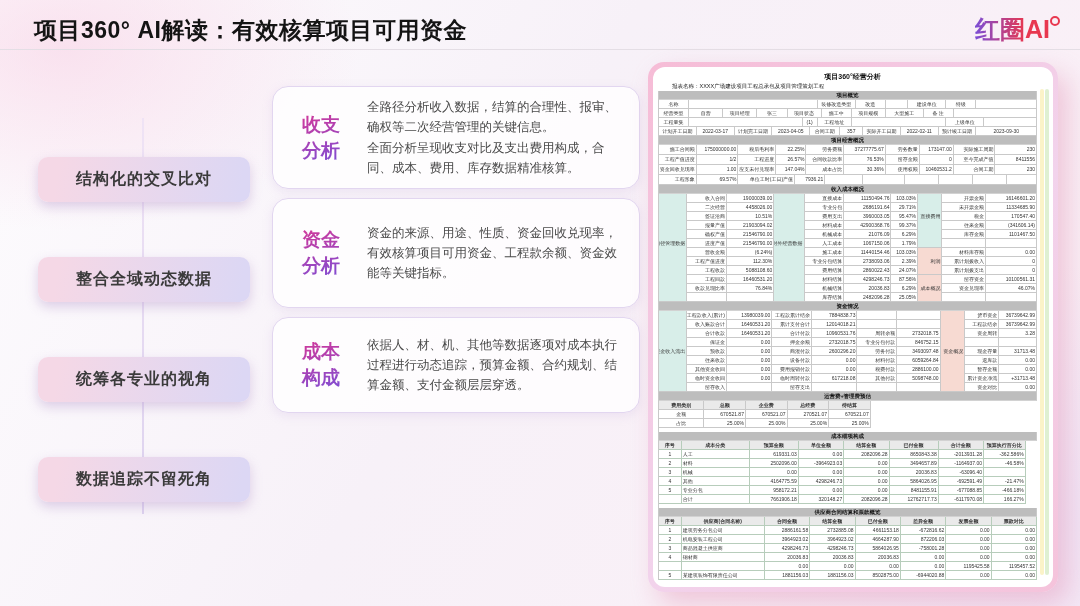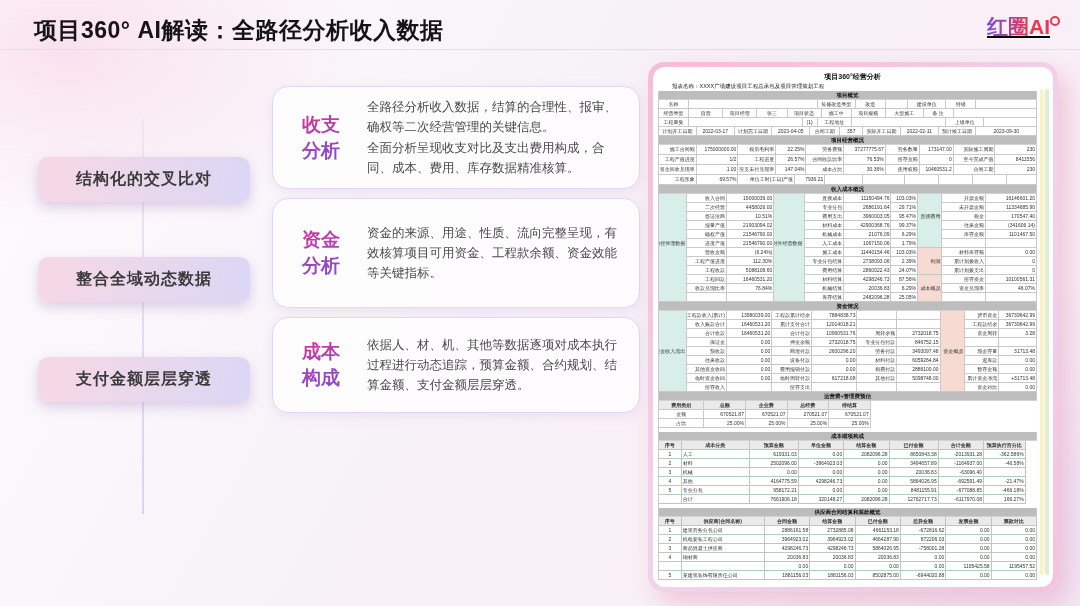--- a/index.html
+++ b/index.html
@@ -3,21 +3,21 @@
 <meta charset="utf-8">
 <style>
   html,body{margin:0;padding:0;background:#fff;font-family:"Liberation Sans",sans-serif;}
   .slide{position:relative;width:1080px;height:606px;overflow:hidden;
     background:
       radial-gradient(420px 260px at 6% 8%, rgba(247,205,226,.55), rgba(247,205,226,0) 70%),
       radial-gradient(500px 360px at 96% 85%, rgba(228,216,246,.5), rgba(228,216,246,0) 70%),
       linear-gradient(120deg,#fdfcfe 0%,#f7f1f8 45%,#fbeff6 100%);}
   .page-title{position:absolute;left:34px;top:15px;font-size:23px;font-weight:bold;color:#141414;letter-spacing:.5px;}
   .title-rule{position:absolute;left:0;top:49px;width:1080px;height:1px;background:#e4dee5;}
-  .logo{position:absolute;right:20px;top:13px;font-size:21px;font-weight:bold;white-space:nowrap;text-decoration:underline;}
+  .logo{position:absolute;right:20px;top:13px;font-size:25px;font-weight:bold;white-space:nowrap;}
   .logo .p1{background:linear-gradient(90deg,#7b4ed6,#e8374f);-webkit-background-clip:text;background-clip:text;color:transparent;}
   .logo .p2{color:#e8374f;}
   .logo .deg{display:inline-block;width:6px;height:6px;border:2px solid #e8374f;border-radius:50%;vertical-align:top;margin-top:3px;}
   .vline{position:absolute;left:142px;top:118px;width:2px;height:396px;background:linear-gradient(#efe3f5,#ddd2ef);}
   .pills{position:absolute;left:38px;top:157px;display:flex;flex-direction:column;gap:55px;}
   .pill{width:212px;height:45px;border-radius:10px;display:flex;align-items:center;justify-content:center;
     background:linear-gradient(100deg,#f5d8e6 10%,#dcd7f4 95%);box-shadow:0 5px 12px rgba(185,155,205,.45);
     font-size:16px;font-weight:bold;color:#3b3b3b;letter-spacing:1px;}
   .cards{position:absolute;left:272px;top:86px;width:368px;display:flex;flex-direction:column;gap:9px;}
   .card{box-sizing:border-box;background:rgba(255,255,255,.8);border:1.5px solid #e2d6f0;border-radius:16px;
@@ -48,45 +48,46 @@
   .kn{border-bottom:none !important;}
   .kx{border:none !important;background:#fff !important;}
   .strip{position:absolute;top:22px;bottom:12px;width:4px;border-radius:2px;}
   .strip-y{right:9px;background:#fbf3c8;}
   .strip-g{right:4px;background:#dff0d2;}
 </style>
 </head>
 <body>
 
 <div class="slide">
-  <div class="page-title">项目360° AI解读：全路径分析收入数据</div>
+  <div class="page-title">项目360° AI解读：有效核算项目可用资金</div>
   <div class="title-rule"></div>
   <div class="logo">
     <span class="p1">红圈</span><span class="p2">AI</span><span class="deg"></span>
   </div>
 
   <div class="vline"></div>
 
   <div class="pills">
     <div class="pill">结构化的交叉比对</div>
     <div class="pill">整合全域动态数据</div>
-    <div class="pill">支付金额层层穿透</div>
+    <div class="pill">统筹各专业的视角</div>
+    <div class="pill">数据追踪不留死角</div>
   </div>
 
   <div class="cards">
     <div class="card">
       <div class="card-title">收支
 分析</div>
       <div class="card-desc">全路径分析收入数据，结算的合理性、报审、确权等二次经营管理的关键信息。
 全面分析呈现收支对比及支出费用构成，合同、成本、费用、库存数据精准核算。</div>
     </div>
     <div class="card">
       <div class="card-title">资金
 分析</div>
-      <div class="card-desc">资金的来源、用途、性质、流向完整呈现，有效核算项目可用资金、工程款余额、资金效能等关键指标。</div>
+      <div class="card-desc">资金的来源、用途、性质、资金回收兑现率，有效核算项目可用资金、工程款余额、资金效能等关键指标。</div>
     </div>
     <div class="card">
       <div class="card-title">成本
 构成</div>
       <div class="card-desc">依据人、材、机、其他等数据逐项对成本执行过程进行动态追踪，预算金额、合约规划、结算金额、支付金额层层穿透。</div>
     </div>
   </div>
 
   <div class="panel">
     <div class="panel-inner">

